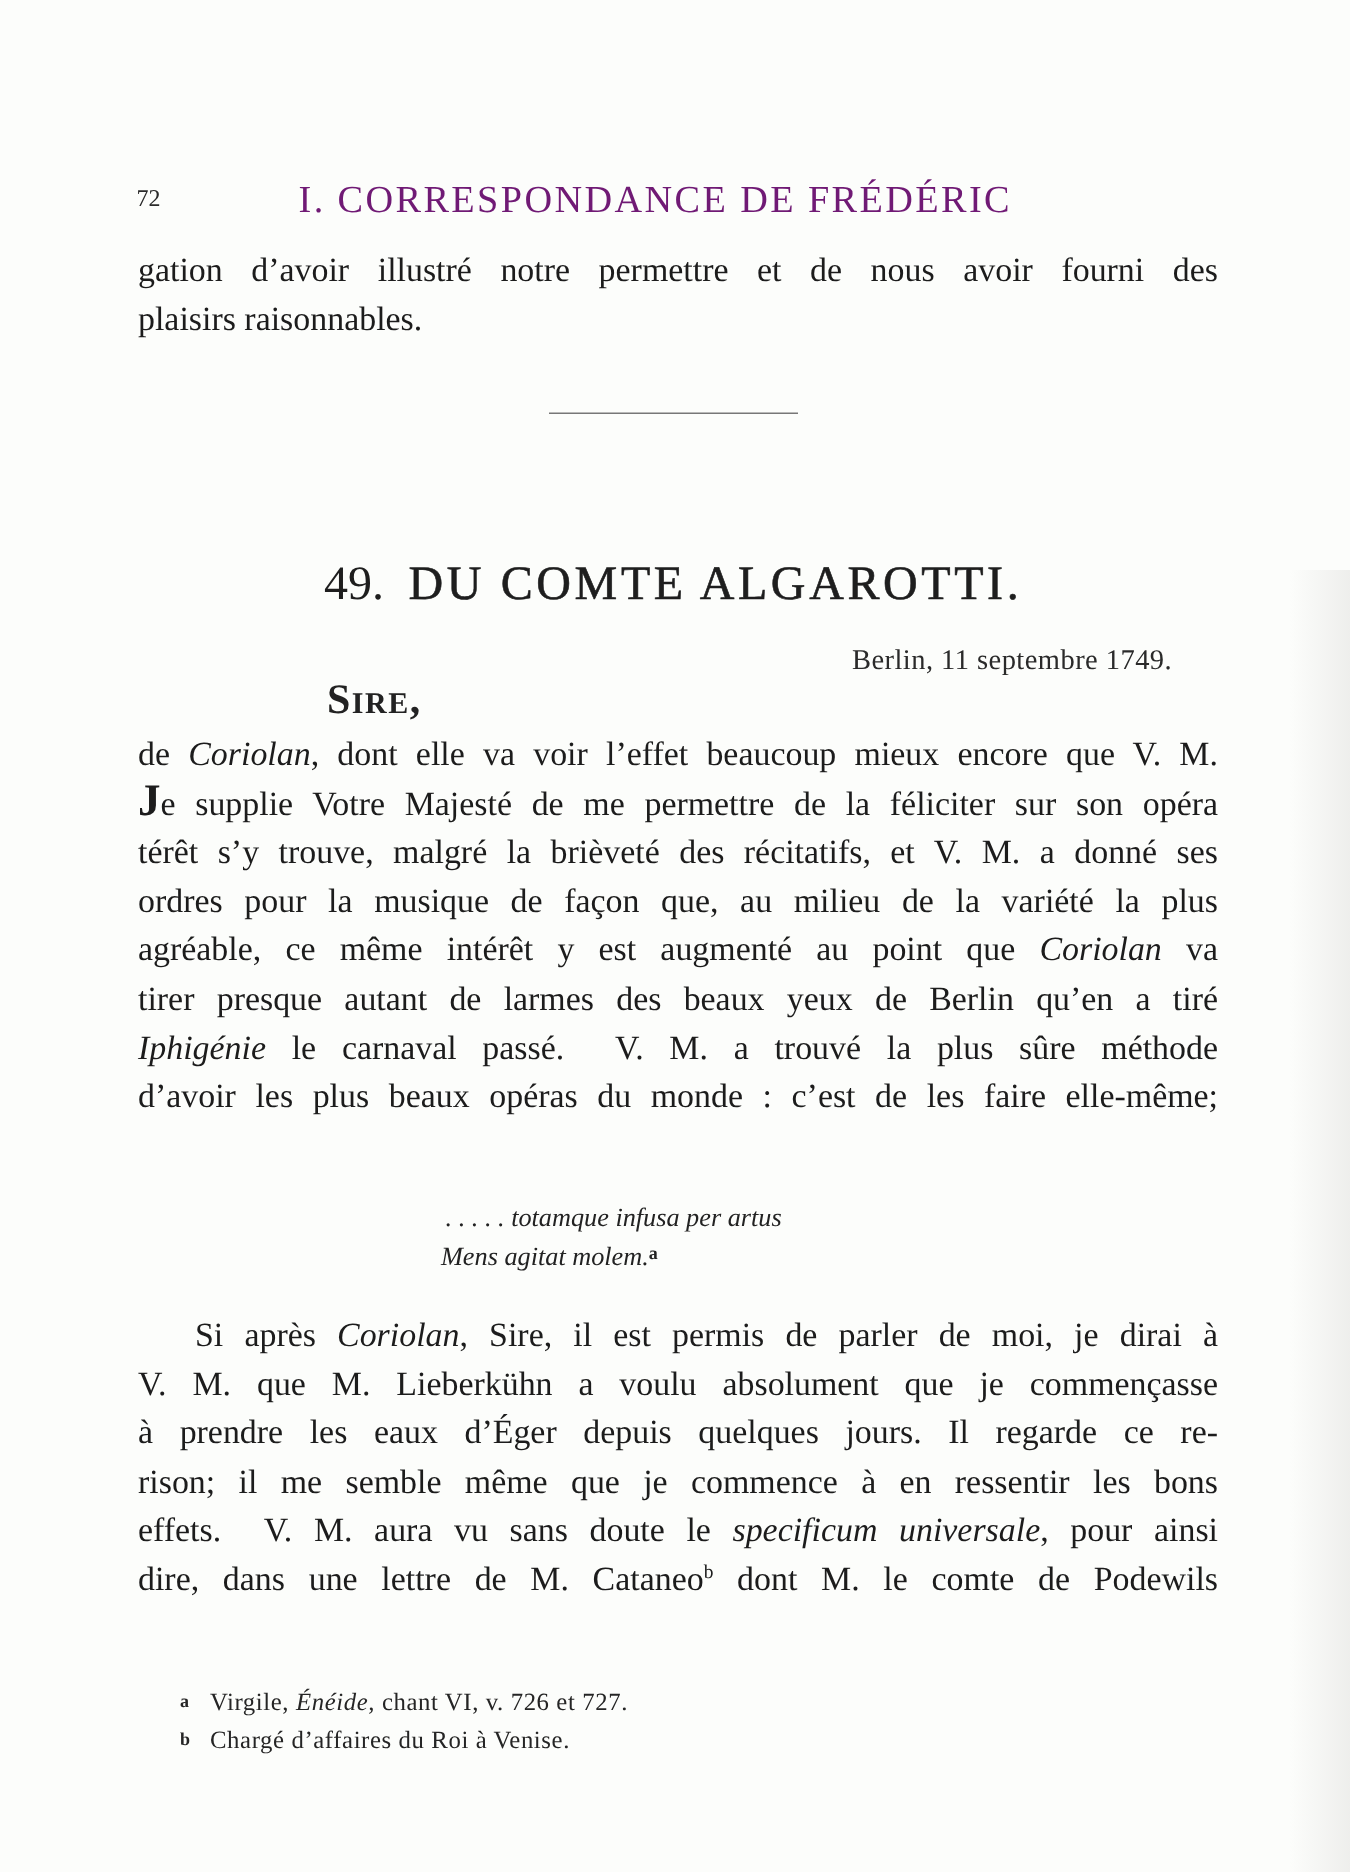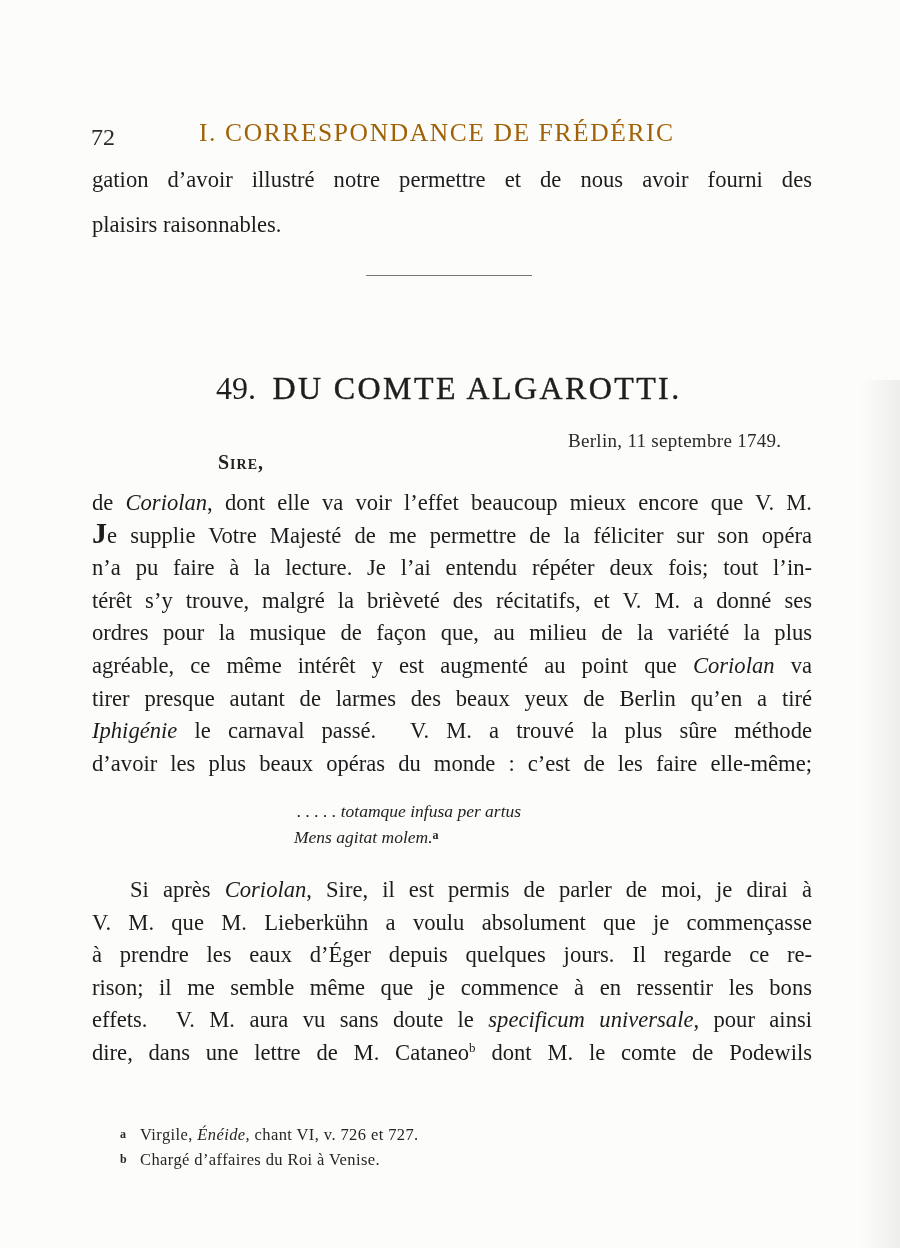--- a/index.html
+++ b/index.html
@@ -23,52 +23,51 @@
     height: 868px;
     background: linear-gradient(to right, rgba(240,240,238,0) 0%, rgba(232,232,230,0.7) 100%);
     pointer-events: none;
   }
   .abs { position: absolute; white-space: nowrap; }
 
   
   .page-number {
     left: 91px;
     top: 124px;
-    font-size: 24px;
+    font-size: 16px;
     letter-spacing: 0px;
     color: #2a2a2a;
     text-align: right;
   }
   .running-head {
     left: 199px;
     top: 118px;
     font-size: 25.5px;
     letter-spacing: 1.6px;
-    color: #a16207;
+    color: #701a75;
   }
 
   
   .body-block {
     position: absolute;
     left: 92px;
     width: 720px;
     font-size: 22.6px;
     line-height: 32.6px;
     color: #1c1c1c;
   }
   .line {
     display: block;
     text-align: justify;
     text-align-last: justify;
     height: 32.6px;
     white-space: nowrap;
   }
   .line.last {
     text-align-last: left;
-    margin-top: 12px;
   }
   .line span { white-space: pre; }
   .it { font-style: italic; }
   .sup {
     font-size: 13px;
     vertical-align: 8px;
     line-height: 0;
   }
 
   .cont-block { top: 164px; }
@@ -102,21 +101,21 @@
   .dateline {
     left: 568px;
     top: 430px;
     font-size: 19px;
     letter-spacing: 0.3px;
     color: #2a2a2a;
   }
   .salutation {
     left: 218px;
     top: 451px;
-    font-size: 20px;
+    font-size: 28px;
     font-weight: bold;
     font-variant: small-caps;
     letter-spacing: 1px;
     color: #222;
   }
 
   .main-block { top: 487px; }
   .dropcap {
     font-size: 30px;
     font-weight: bold;
@@ -173,21 +172,20 @@
 <div class="abs letter-title">
   <span class="num">49.</span>
   <span class="name">DU COMTE ALGAROTTI.</span>
 </div>
 <div class="abs dateline">Berlin, 11 septembre 1749.</div>
 <div class="abs salutation">Sire,</div>
 
 <div class="body-block main-block">
   <span class="line"><span>de </span><span class="it">Coriolan</span><span>, dont elle va voir l’effet beaucoup mieux encore que V. M.</span></span>
   <span class="line"><span class="dropcap">J</span><span>e supplie Votre Majesté de me permettre de la féliciter sur son opéra</span></span>
-  <span class="line">n’a pu faire à la lecture.  Je l’ai entendu répéter deux fois;  tout l’in-</span>
   <span class="line">térêt s’y trouve, malgré la brièveté des récitatifs, et V. M. a donné ses</span>
   <span class="line">ordres pour la musique de façon que, au milieu de la variété la plus</span>
   <span class="line"><span>agréable, ce même intérêt y est augmenté au point que </span><span class="it">Coriolan</span><span> va</span></span>
   <span class="line">tirer presque autant de larmes des beaux yeux de Berlin qu’en a tiré</span>
   <span class="line"><span class="it">Iphigénie</span><span> le carnaval passé.  V. M. a trouvé la plus sûre méthode</span></span>
   <span class="line">d’avoir les plus beaux opéras du monde : c’est de les faire elle-même;</span>
 </div>
 
 <div class="quote quote-1">. . . . . totamque infusa per artus</div>
 <div class="quote quote-2"><span>Mens agitat molem.</span><span class="sup">a</span></div>

